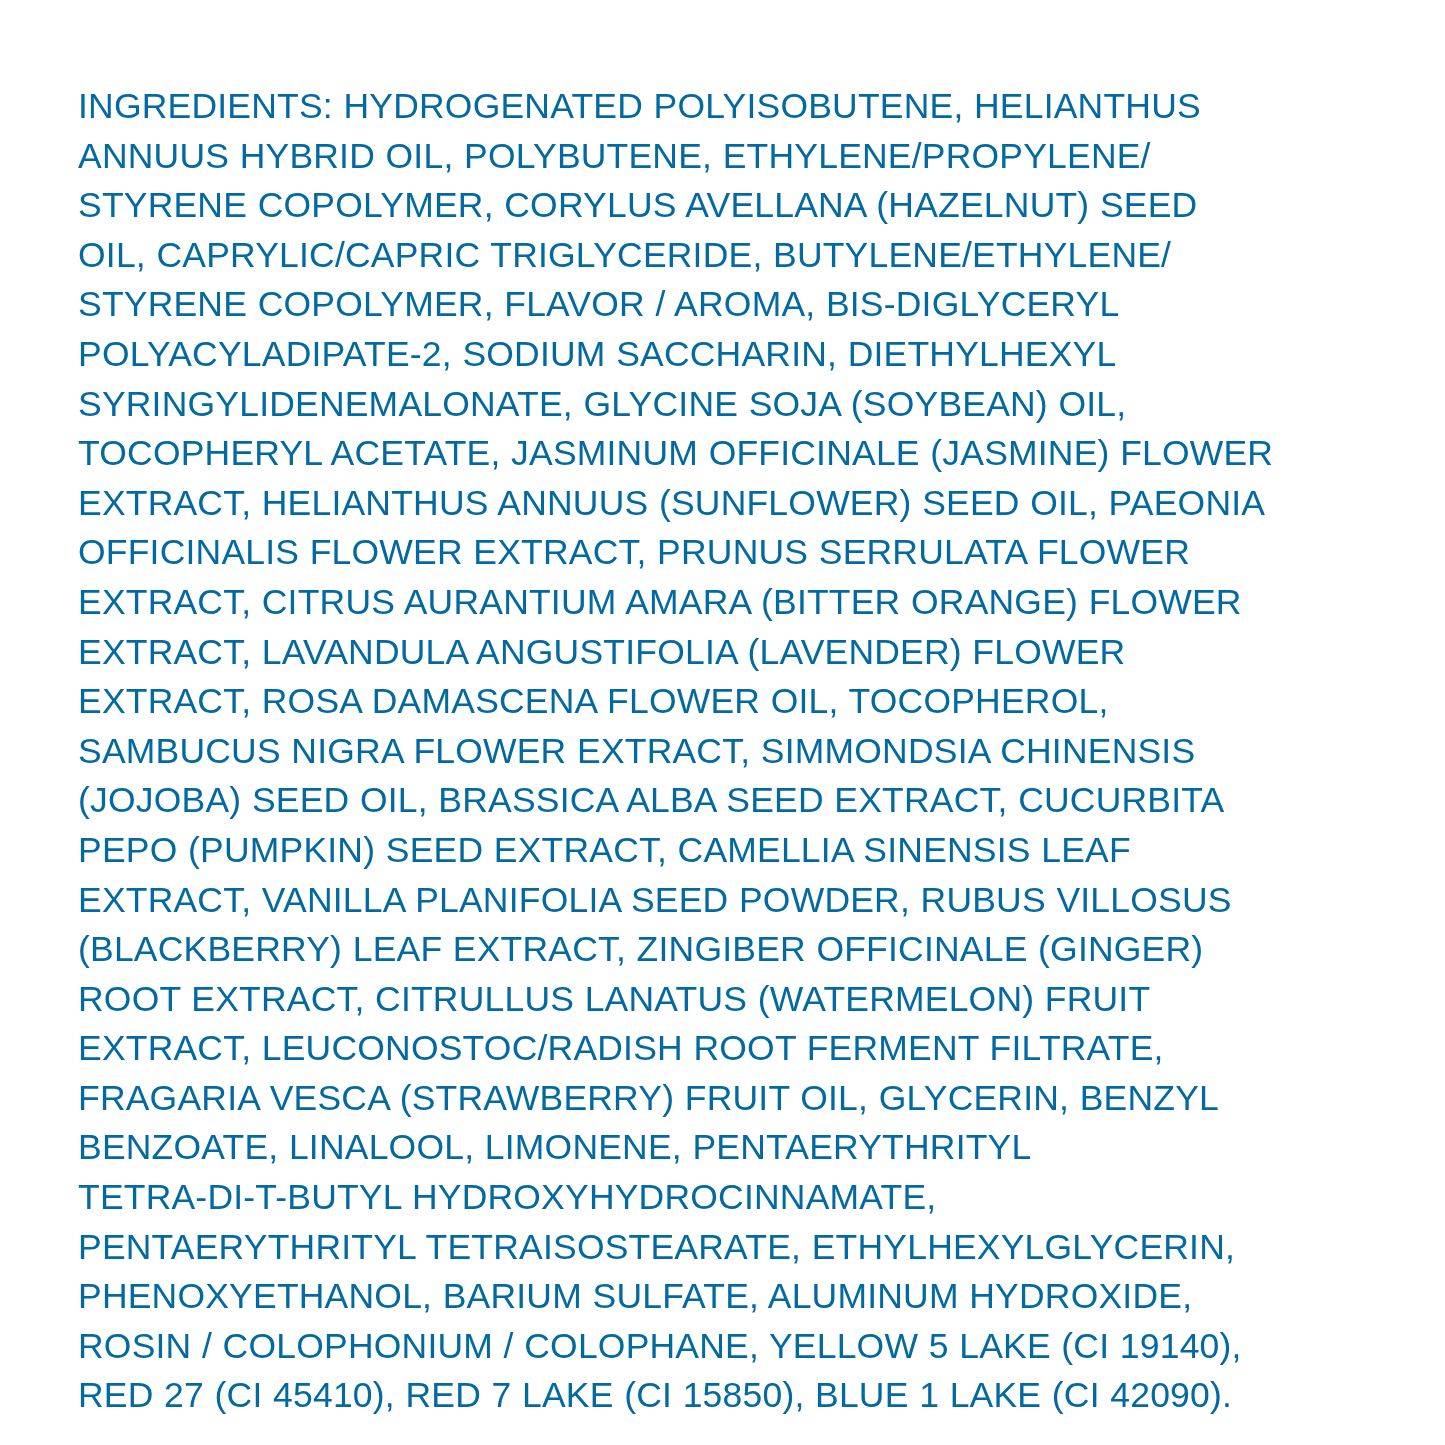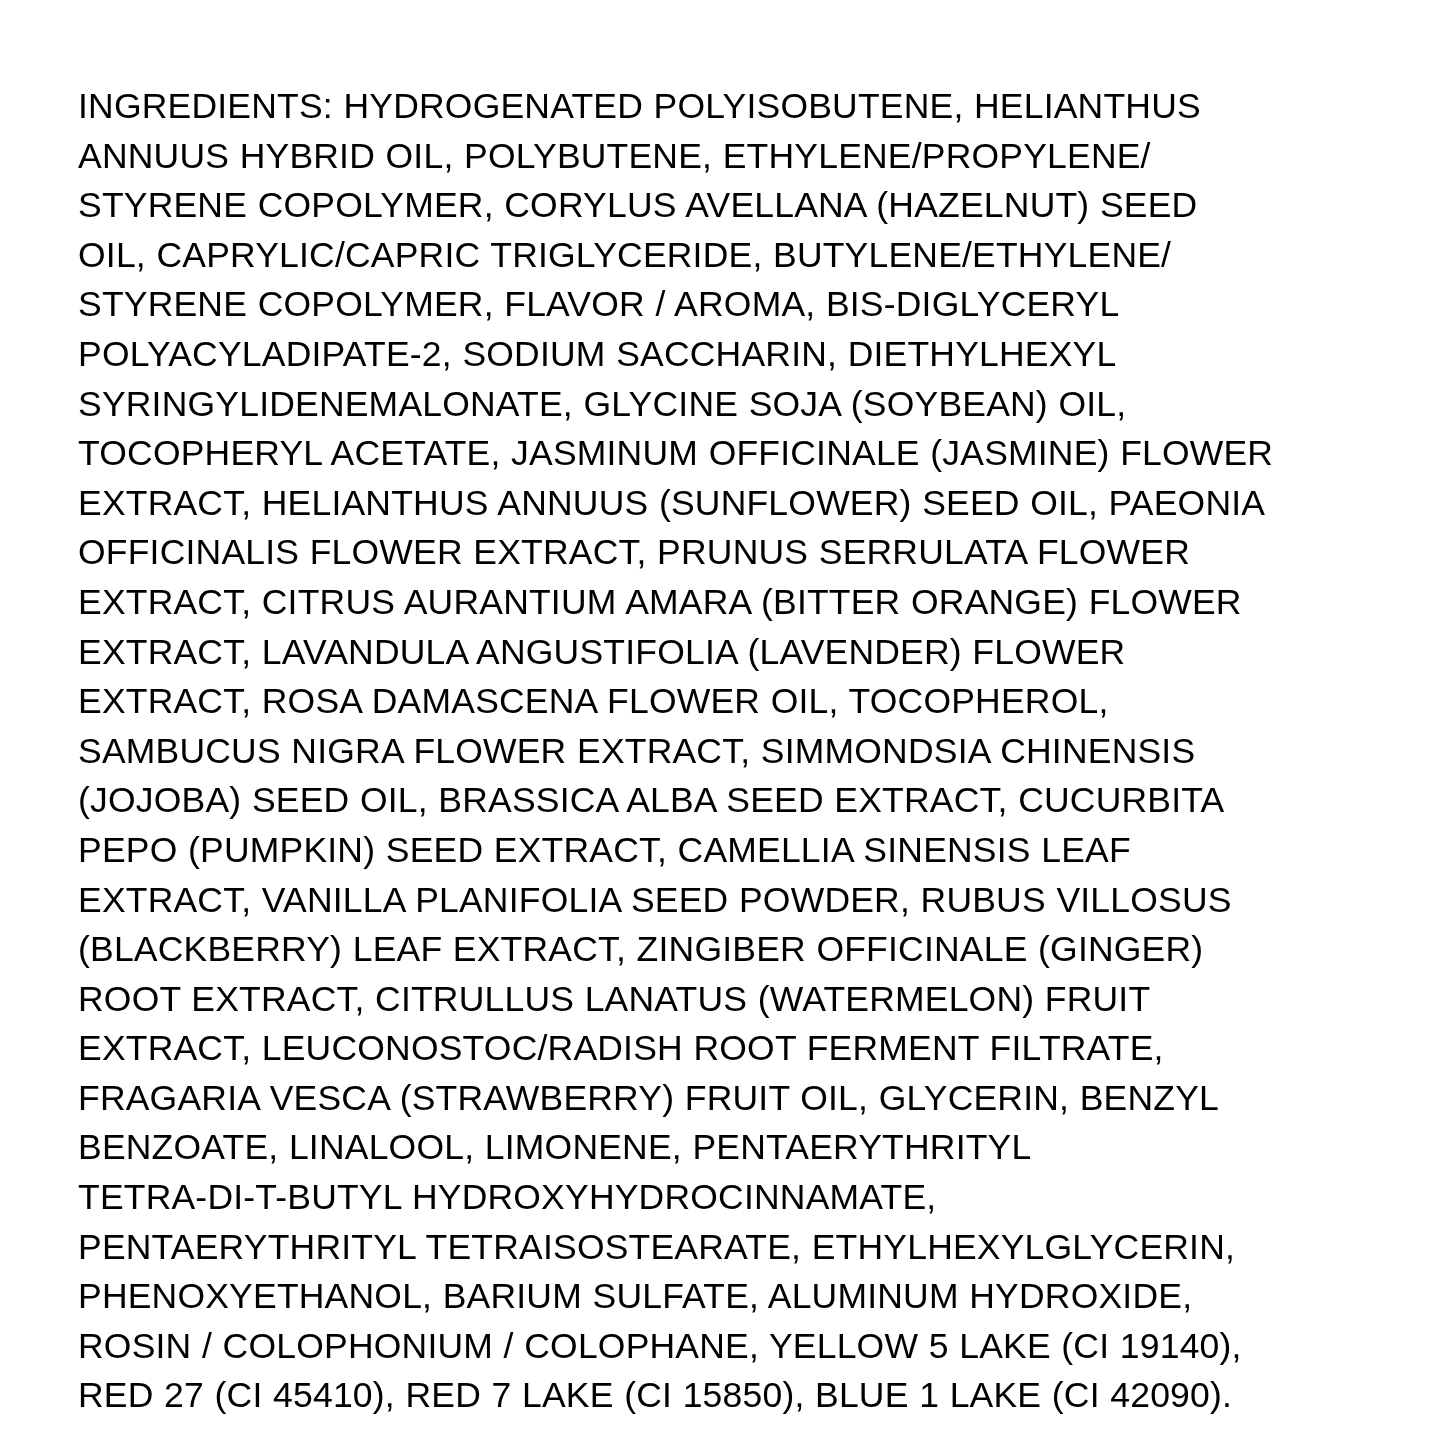--- a/index.html
+++ b/index.html
@@ -17,21 +17,21 @@
   }
   .ingredients-block {
     position: absolute;
     left: 78px;
     top: 82px;
     width: 1300px;
     font-family: "Liberation Sans", sans-serif;
     font-size: 35.5px;
     line-height: 49.6px;
     letter-spacing: 0.2px;
-    color: #000000;
+    color: #0369a1;
     font-weight: 400;
     white-space: pre-wrap;
     word-spacing: 0.5px;
   }
 </style>
 </head>
 <body>
 
 <div class="page">
   <div class="ingredients-block">INGREDIENTS: HYDROGENATED POLYISOBUTENE, HELIANTHUS

